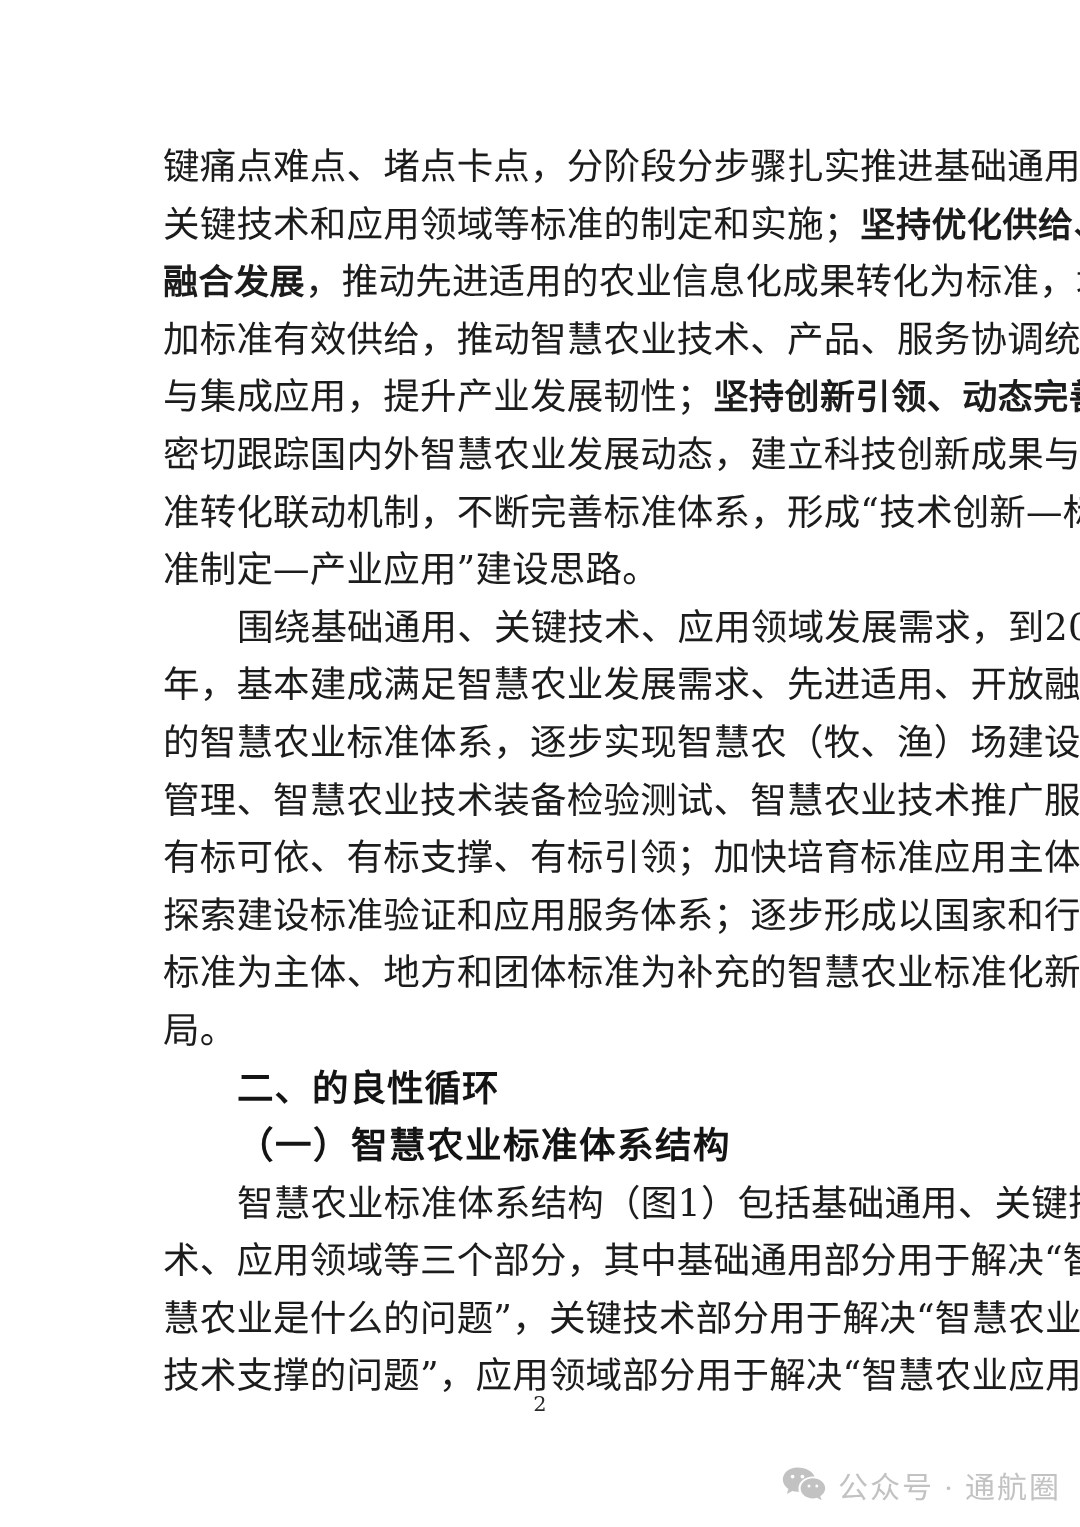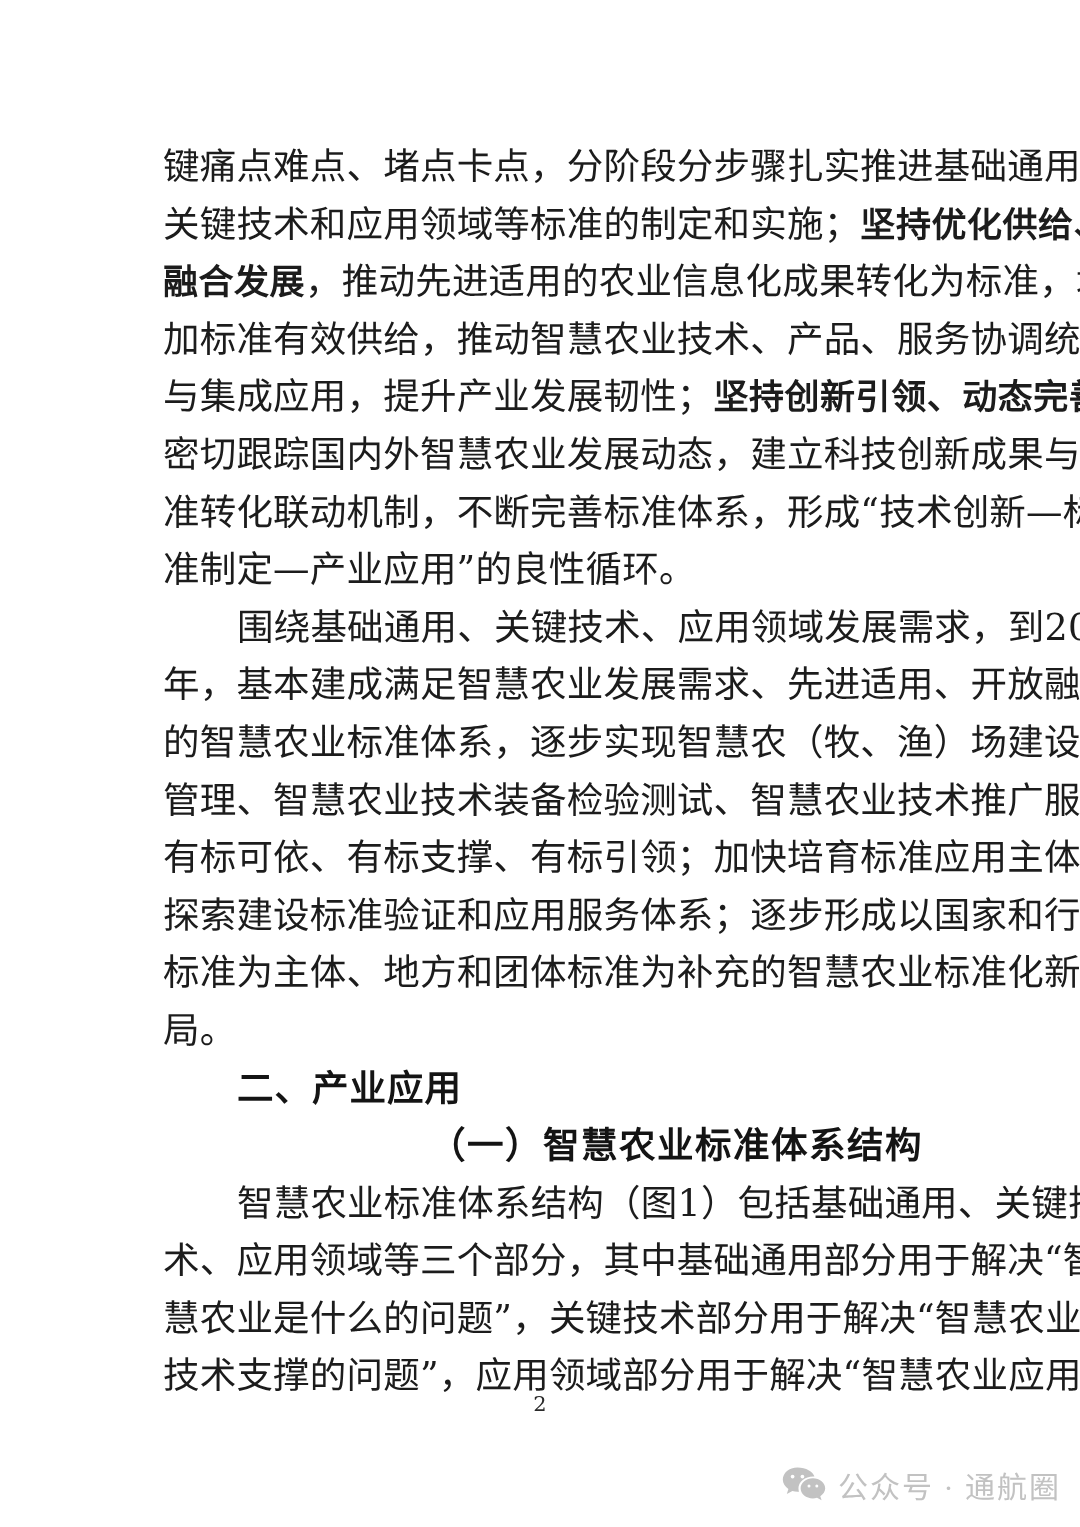--- a/index.html
+++ b/index.html
@@ -78,21 +78,20 @@
   .doc-heading-2 {
     height: 57.6px;
     line-height: 57.6px;
     font-size: 36.5px;
     font-weight: 700;
     padding-left: 74px;
     white-space: nowrap;
     font-family: "DejaVu Serif", "Liberation Serif", serif;
     letter-spacing: 1.5px;
     color: #141414;
-    text-align: right;
   }
 
   
   #page-number {
     position: absolute;
     left: 0;
     top: 1392px;
     width: 1080px;
     text-align: center;
     font-size: 21px;
@@ -313,21 +312,21 @@
           <span class="ch">形</span>
           <span class="ch">成</span>
           <span class="ch">“</span>
           <span class="ch">技</span>
           <span class="ch">术</span>
           <span class="ch">创</span>
           <span class="ch">新</span>
           <span class="ch">—</span>
           <span class="ch">标</span>
         </div>
-        <div class="doc-line"><span>准制定—产业应用”的良性循环。</span></div>
+        <div class="doc-line"><span>准制定—产业应用”建设思路。</span></div>
         <div class="doc-line ind2 justify">
           <span class="ch">围</span>
           <span class="ch">绕</span>
           <span class="ch">基</span>
           <span class="ch">础</span>
           <span class="ch">通</span>
           <span class="ch">用</span>
           <span class="ch">、</span>
           <span class="ch">关</span>
           <span class="ch">键</span>
@@ -506,21 +505,21 @@
           <span class="ch">农</span>
           <span class="ch">业</span>
           <span class="ch">标</span>
           <span class="ch">准</span>
           <span class="ch">化</span>
           <span class="ch">新</span>
         </div>
         <div class="doc-line"><span>局。</span></div>
       </div>
 
-    <div class="doc-heading-1">二、产业应用</div>
+    <div class="doc-heading-1">二、的良性循环</div>
 
     <div class="doc-heading-2">（一）智慧农业标准体系结构</div>
 
     <div id="lines-block-2">
         <div class="doc-line ind2 justify">
           <span class="ch">智</span>
           <span class="ch">慧</span>
           <span class="ch">农</span>
           <span class="ch">业</span>
           <span class="ch">标</span>

